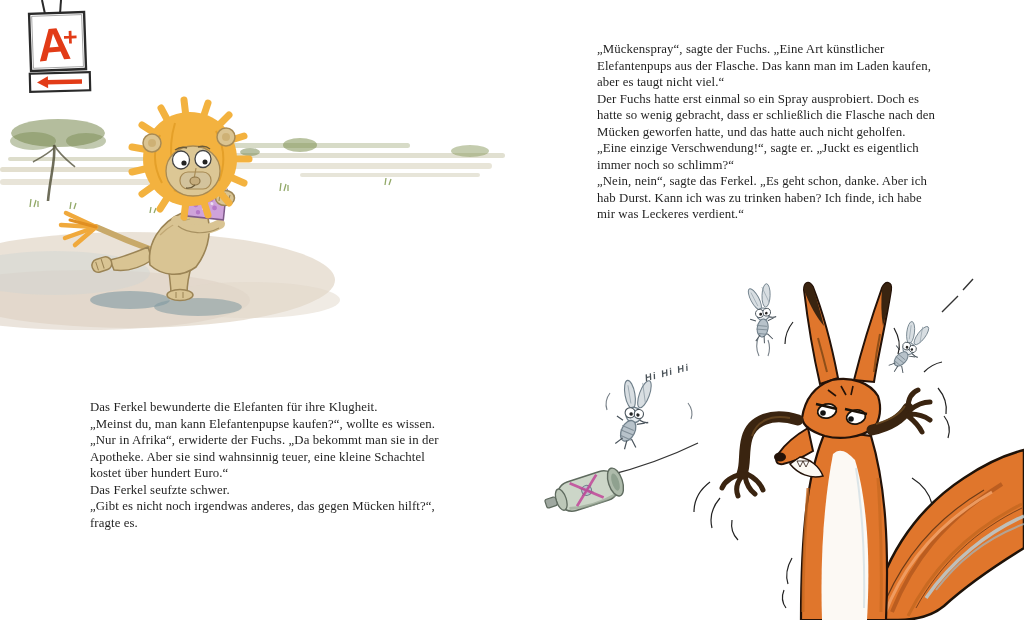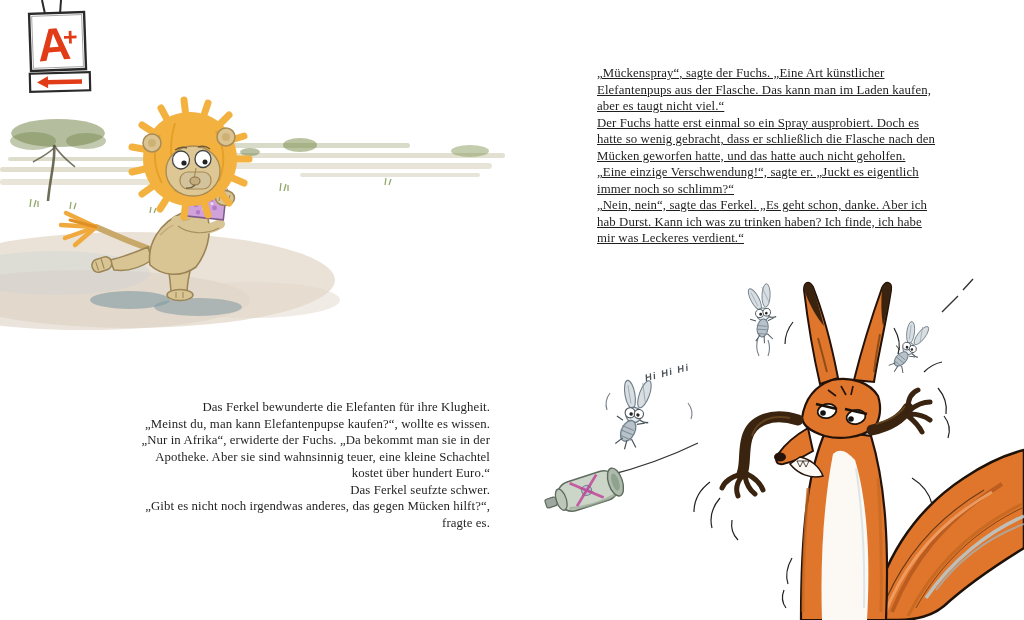--- a/index.html
+++ b/index.html
@@ -4,22 +4,22 @@
 <style>
   html,body{margin:0;padding:0;}
   body{width:1024px;height:620px;background:#ffffff;font-family:"Liberation Serif",serif;}
   .spread{position:relative;width:1024px;height:620px;overflow:hidden;background:#ffffff;}
   .page{position:absolute;top:0;width:512px;height:620px;}
   .page-left{left:0;}
   .page-right{left:512px;}
   .art{position:absolute;}
   .story{position:absolute;color:#1f1f1f;font-size:12.8px;line-height:16.5px;
          white-space:pre-line;letter-spacing:.1px;width:400px;}
-  .story-left{left:90px;top:399px;text-align:right;}
-  .story-right{left:85px;top:65px;text-decoration:underline;}
+  .story-left{left:90px;top:399px;}
+  .story-right{left:85px;top:41px;}
   .giggle{position:absolute;left:132px;top:365px;width:60px;
           font-family:"Liberation Sans",sans-serif;font-size:9.5px;font-weight:bold;
           font-style:italic;color:#4a5258;letter-spacing:1.5px;transform:rotate(-14deg);}
 </style>
 </head>
 <body>
 
 <div class="spread">
 
   <div class="page page-left">

